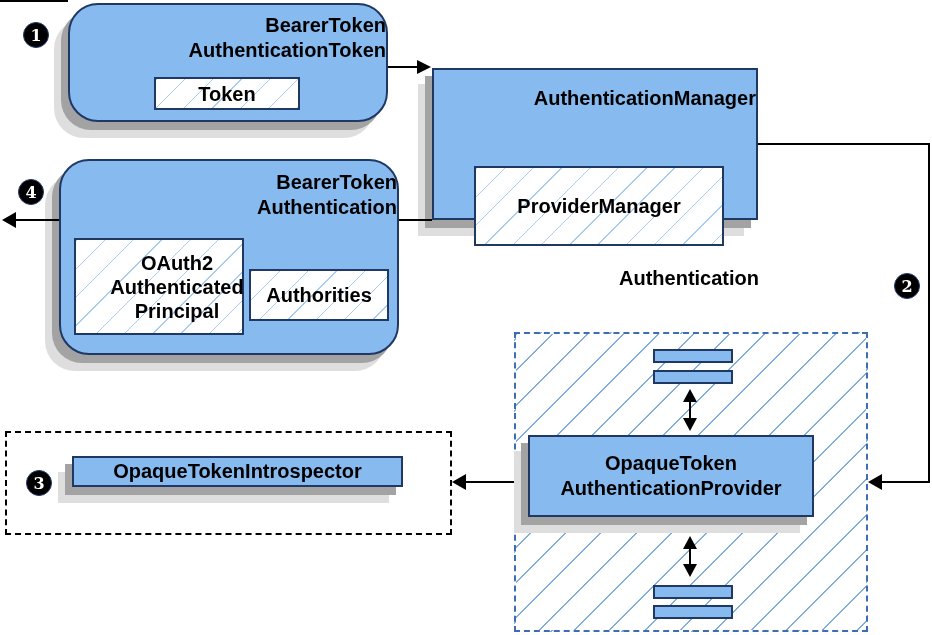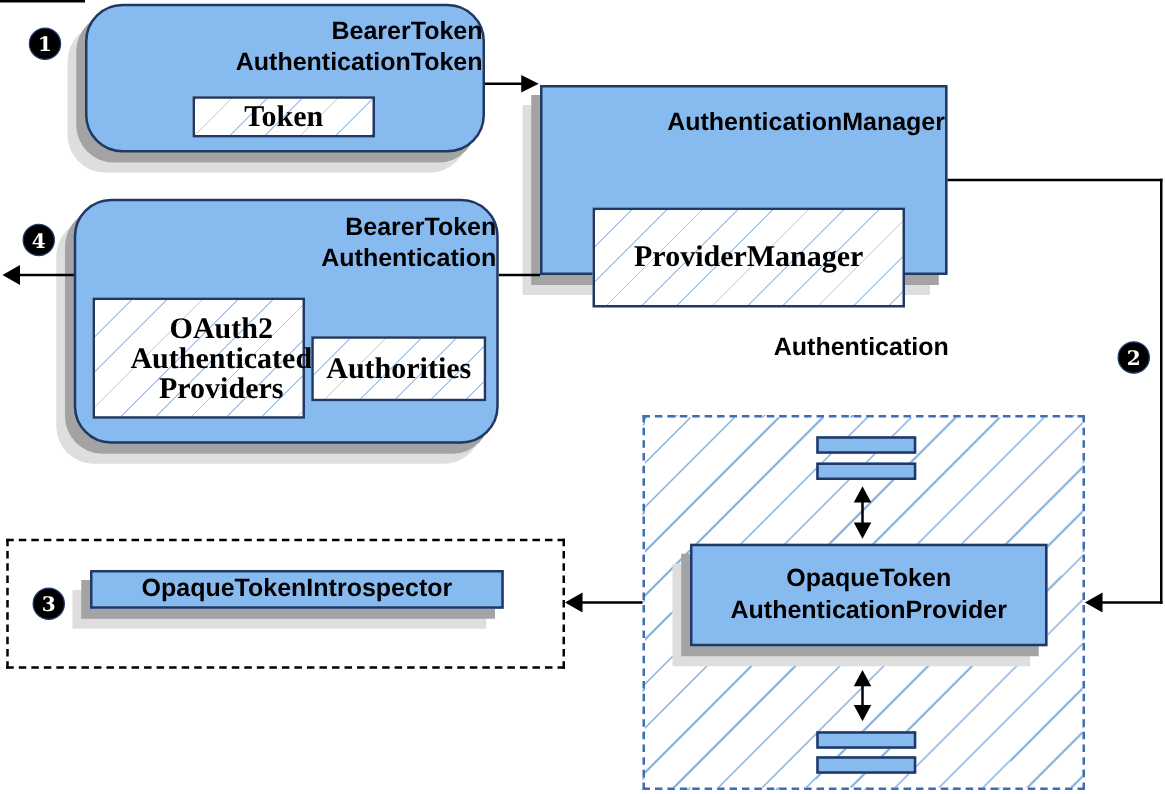--- a/index.html
+++ b/index.html
@@ -15,21 +15,21 @@
   .rounded{border-radius:30px;}
   .node .title{
     text-align:right;font-weight:bold;font-size:20px;line-height:25px;
   }
   
   .chip{
     position:absolute;box-sizing:border-box;border:2px solid #1F3864;
     background-color:#fff;
     background-image:repeating-linear-gradient(135deg,#A9CBF0 0px,#A9CBF0 1px,transparent 1px,transparent 20px);
     display:flex;align-items:center;justify-content:center;
-    font-weight:bold;font-size:24px;line-height:24px;text-align:right;font-family:Liberation Serif, serif;
+    font-weight:bold;font-size:20px;line-height:24px;text-align:right;
   }
   
   .bar{
     position:absolute;width:80px;height:14px;box-sizing:border-box;
     background:#87BAEF;border:2px solid #1F3864;
   }
   
   .dashed-blue{
     position:absolute;box-sizing:border-box;border:2px dashed #3E6DB5;
     background-color:#fff;
@@ -99,21 +99,21 @@
   <div class="hline" style="left:399px;top:219px;width:33px;"></div>
 
   <div class="node rounded" style="left:59px;top:159px;width:340px;height:196px;">
     <div class="title" style="padding-top:9px;">
       <div>BearerToken</div>
       <div>Authentication</div>
     </div>
     <div class="chip" style="left:13px;top:77px;width:170px;height:97px;flex-direction:column;padding-left:36px;">
       <div>OAuth2</div>
       <div>Authenticated</div>
-      <div>Providers</div>
+      <div>Principal</div>
     </div>
     <div class="chip" style="left:188px;top:108px;width:140px;height:52px;">
       <span>Authorities</span>
     </div>
   </div>
 
   <div class="hline" style="left:15px;top:219px;width:44px;"></div>
   <div class="tri tri-left" style="left:2px;top:212px;"></div>
   <div class="badge" style="left:18px;top:179px;">
     <span>4</span>
@@ -124,21 +124,21 @@
   </div>
 
   <div class="dashed-blue" style="left:514px;top:332px;width:354px;height:300px;">
     <div class="bar" style="left:137px;top:15px;"></div>
     <div class="bar" style="left:137px;top:36px;"></div>
 
     <div class="tri tri-up" style="left:167px;top:55px;"></div>
     <div class="vline" style="left:173px;top:66px;height:21px;"></div>
     <div class="tri tri-down" style="left:167px;top:84px;"></div>
 
-    <div class="node" style="left:12px;top:101px;width:286px;height:82px;display:flex;flex-direction:column;align-items:center;justify-content:center;margin-left:24px;">
+    <div class="node" style="left:12px;top:101px;width:286px;height:82px;display:flex;flex-direction:column;align-items:center;justify-content:center;">
       <div class="title">OpaqueToken</div>
       <div class="title">AuthenticationProvider</div>
     </div>
 
     <div class="tri tri-up" style="left:167px;top:202px;"></div>
     <div class="vline" style="left:173px;top:213px;height:20px;"></div>
     <div class="tri tri-down" style="left:167px;top:230px;"></div>
 
     <div class="bar" style="left:137px;top:251px;"></div>
     <div class="bar" style="left:137px;top:271px;"></div>

